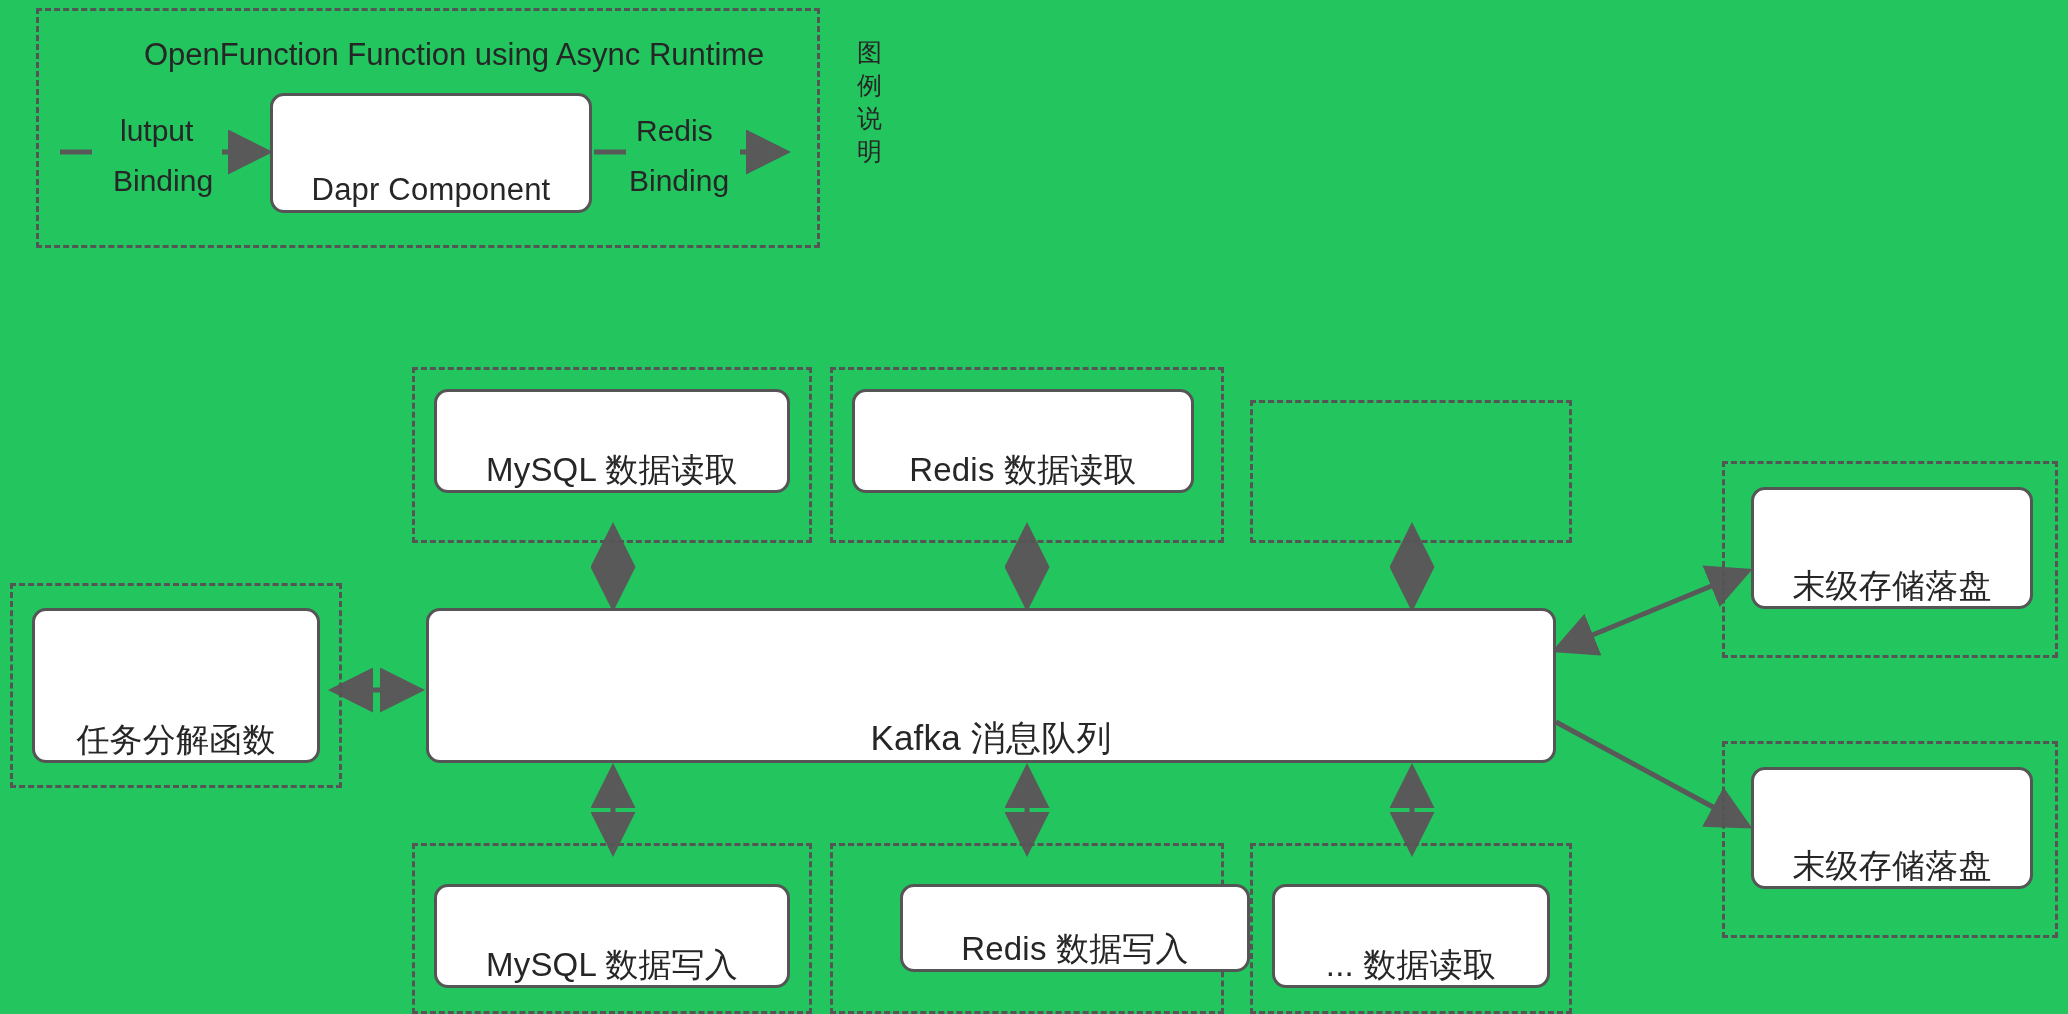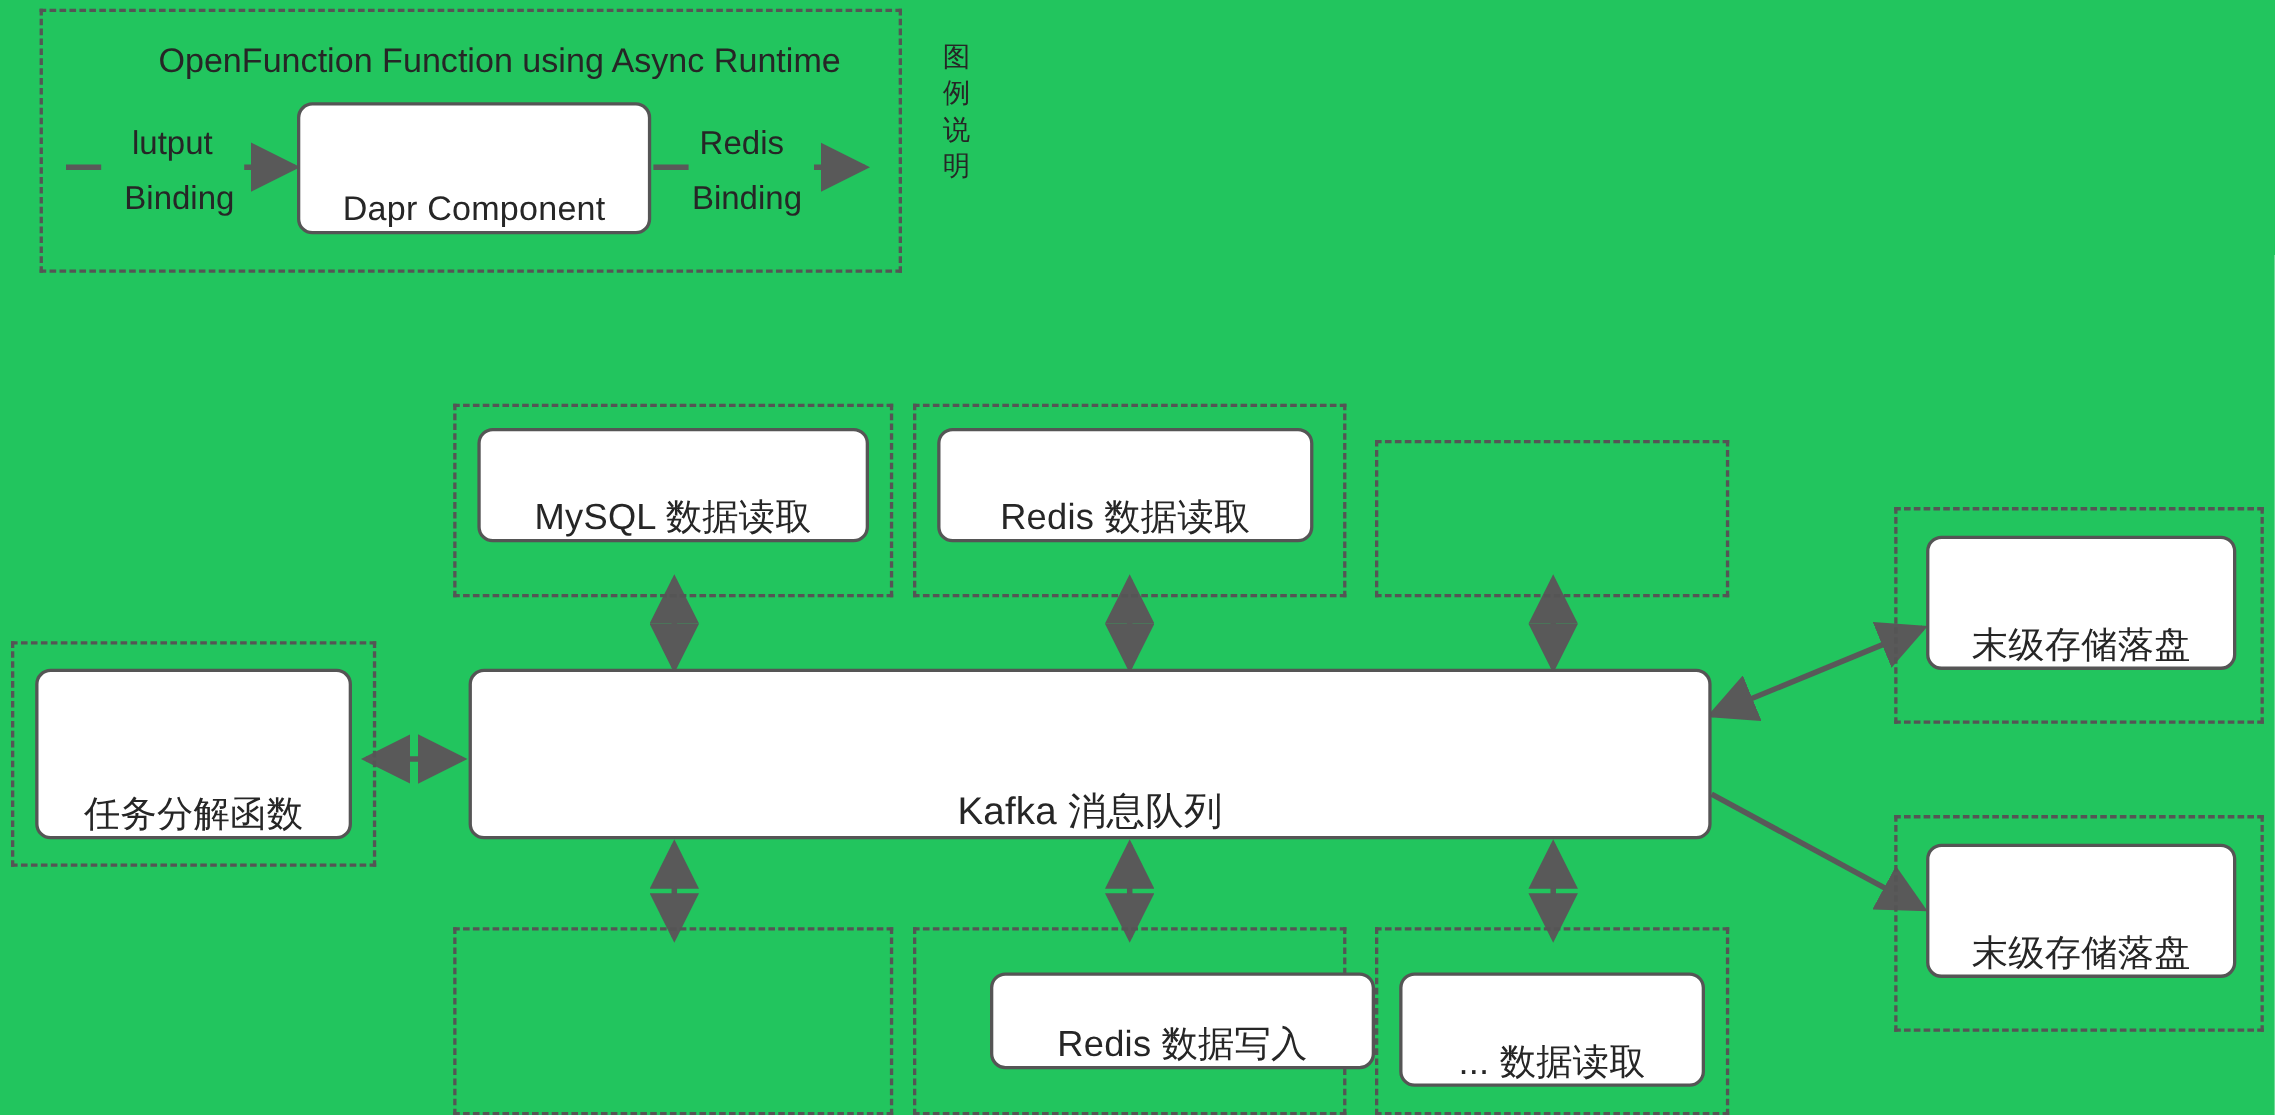--- a/index.html
+++ b/index.html
@@ -158,20 +158,23 @@
   <div class="node" style="left:1751px; top:487px; width:282px; height:122px;">
     <span>末级存储落盘</span>
   </div>
 
   <div class="dashed-group" style="left:1722px; top:741px; width:336px; height:197px;"></div>
   <div class="node" style="left:1751px; top:767px; width:282px; height:122px;">
     <span>末级存储落盘</span>
   </div>
 
   <div class="dashed-group" style="left:412px; top:843px; width:400px; height:171px;"></div>
+  <div class="node" style="left:434px; top:884px; width:356px; height:104px;">
+    <span>MySQL 数据写入</span>
+  </div>
 
   <div class="dashed-group" style="left:830px; top:843px; width:394px; height:171px;"></div>
   <div class="node" style="left:900px; top:884px; width:350px; height:88px;">
     <span>Redis 数据写入</span>
   </div>
 
   <div class="dashed-group" style="left:1250px; top:843px; width:322px; height:171px;"></div>
   <div class="node" style="left:1272px; top:884px; width:278px; height:104px;">
     <span>... 数据读取</span>
   </div>

